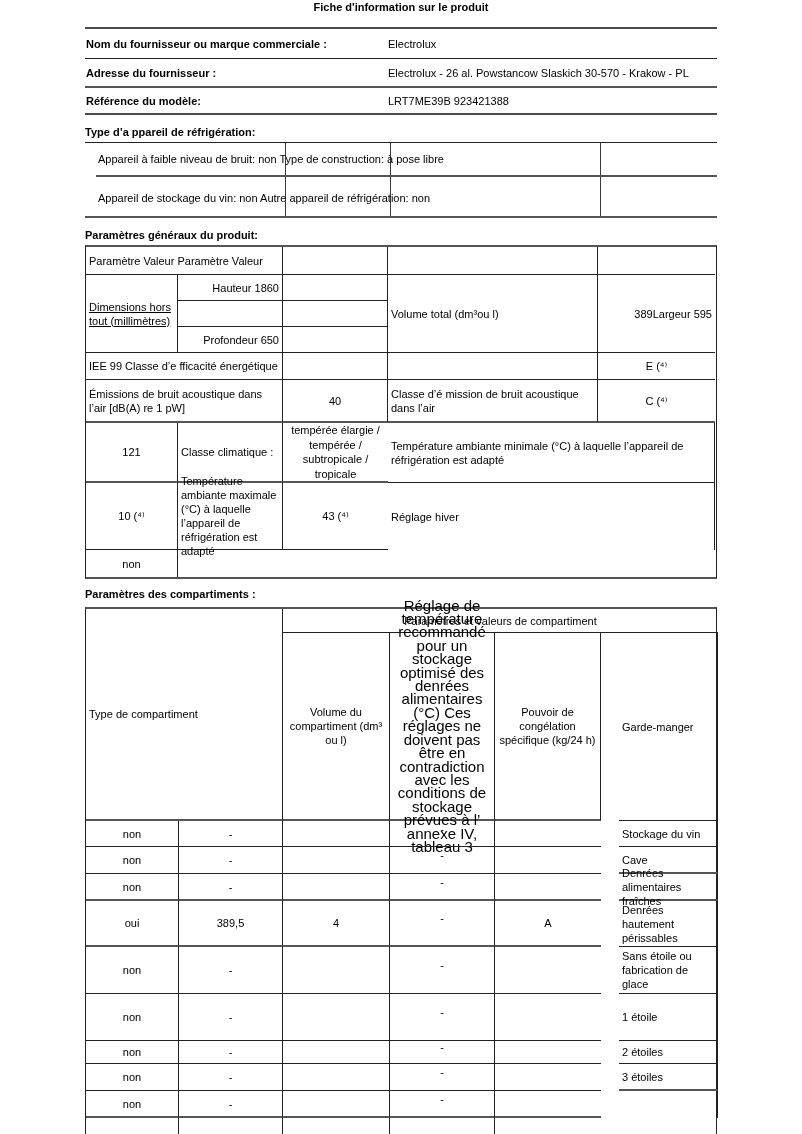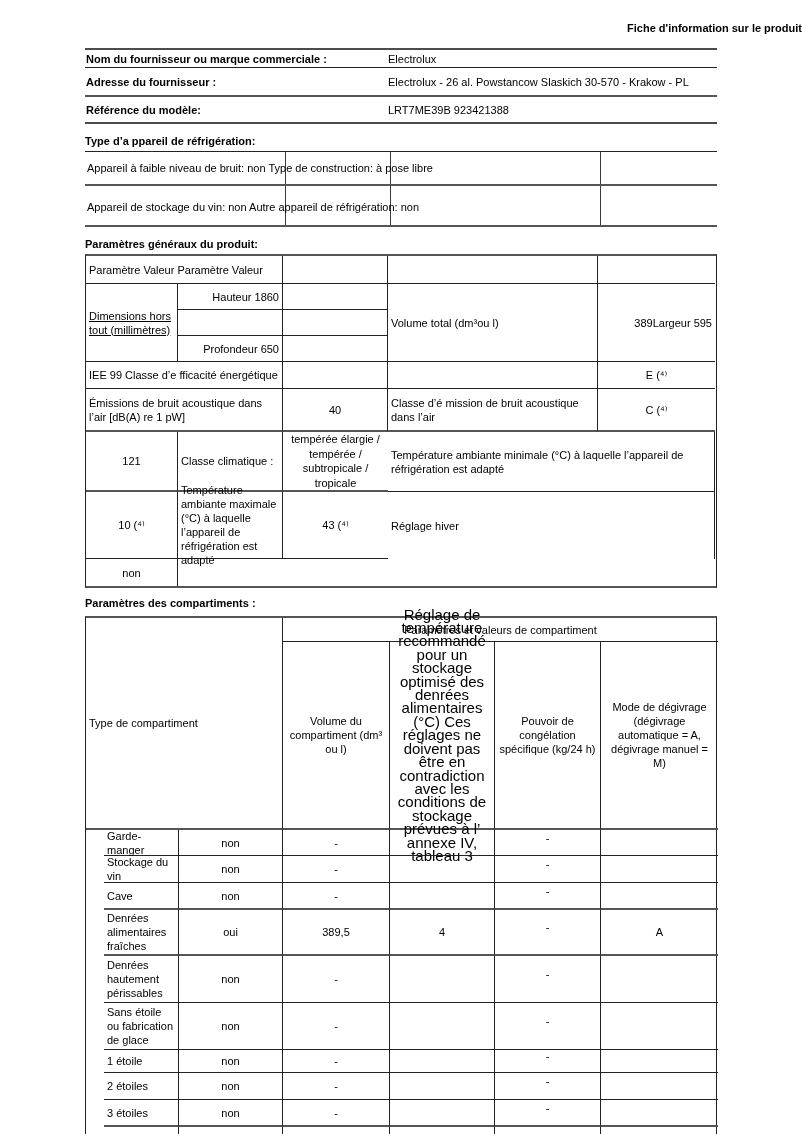--- a/index.html
+++ b/index.html
@@ -3,38 +3,38 @@
 <meta charset="utf-8">
 <style>
   * { margin:0; padding:0; box-sizing:border-box; }
   html,body { background:#fff; }
   .page {
     position:relative; width:802px; height:1134px; overflow:hidden;
     background:#fff; color:#000;
     font-family:"Liberation Sans","DejaVu Sans",sans-serif;
     font-size:11px; line-height:14px;
   }
-  .title { padding-top:21px; text-align:right; font-weight:bold; }
+  .title { text-align:center; font-weight:bold; }
   .content { margin-left:85px; width:632px; }
   .heading { font-weight:bold; margin-top:10px; height:14px; }
 
   
   .t1 { margin-top:13px; border-top:2px solid #4c4c4c; border-bottom:2px solid #4c4c4c; }
   .t1-row { display:flex; align-items:center; border-bottom:1px solid #222; }
   .t1-row:nth-child(2){ border-bottom:2px solid #555; }
   .t1-row:last-child { border-bottom:none; }
   .t1-label { width:303px; font-weight:bold; padding-left:1px; }
   .t1-value { flex:1; }
-  .r1 { height:18px; } .r2 { height:29px; } .r3 { height:25px; }
+  .r1 { height:30px; } .r2 { height:29px; } .r3 { height:25px; }
 
   
   .t2 { position:relative; margin-top:3px; height:76px;
         border-top:1px solid #222; border-bottom:2px solid #555; }
   .t2 .vline { position:absolute; top:0; bottom:0; width:1px; background:#3a3a3a; }
-  .t2-row { position:absolute; left:0; right:0; display:flex; align-items:center; }
+  .t2-row { position:absolute; left:11px; right:0; display:flex; align-items:center; }
   .t2-row1 { top:0; height:34px; border-bottom:2px solid #555; }
   .t2-row2 { top:34px; height:42px; }
   .t2-text { padding-left:2px; white-space:nowrap; }
 
   
   .cell { display:flex; align-items:center; border-right:1px solid #222; border-bottom:1px solid #222; padding:1px 3px; }
   .cell.last { border-right:none; }
   .cell.nb { border-bottom:none; }
   .cell.bb2 { border-bottom:2px solid #555; }
   .cell.ctr { justify-content:center; text-align:center; }
@@ -144,21 +144,20 @@
     </div>
 
     <div class="heading" style="margin-top:8px;">Paramètres des compartiments :</div>
     <div class="t4">
 
       <div class="cell type-hdr">Type de compartiment</div>
       <div class="cell span-hdr last ctr">Paramètres et valeurs de compartiment</div>
       <div class="cell ctr h2cell" style="grid-row:2;grid-column:3;">Volume du compartiment (dm³ ou l)</div>
       <div class="cell ctr h2cell hdr-small" style="grid-row:2;grid-column:4;">Réglage de température recommandé pour un stockage optimisé des denrées alimentaires (°C) Ces réglages ne doivent pas être en contradiction avec les conditions de stockage prévues à l’ annexe IV, tableau 3</div>
       <div class="cell ctr h2cell" style="grid-row:2;grid-column:5;">Pouvoir de congélation spécifique (kg/24 h)</div>
-      <div class="cell ctr h2cell last" style="grid-row:2;grid-column:6;">Mode de dégivrage (dégivrage automatique = A, dégivrage manuel = M)</div>
 
       <div class="cell name">Garde-manger</div>
       <div class="cell ctr">non</div>
       <div class="cell ctr">-</div>
       <div class="cell ctr"></div>
       <div class="cell ctr">
           <span class="raised">-</span>
         </div>
       <div class="cell ctr last"></div>
 

